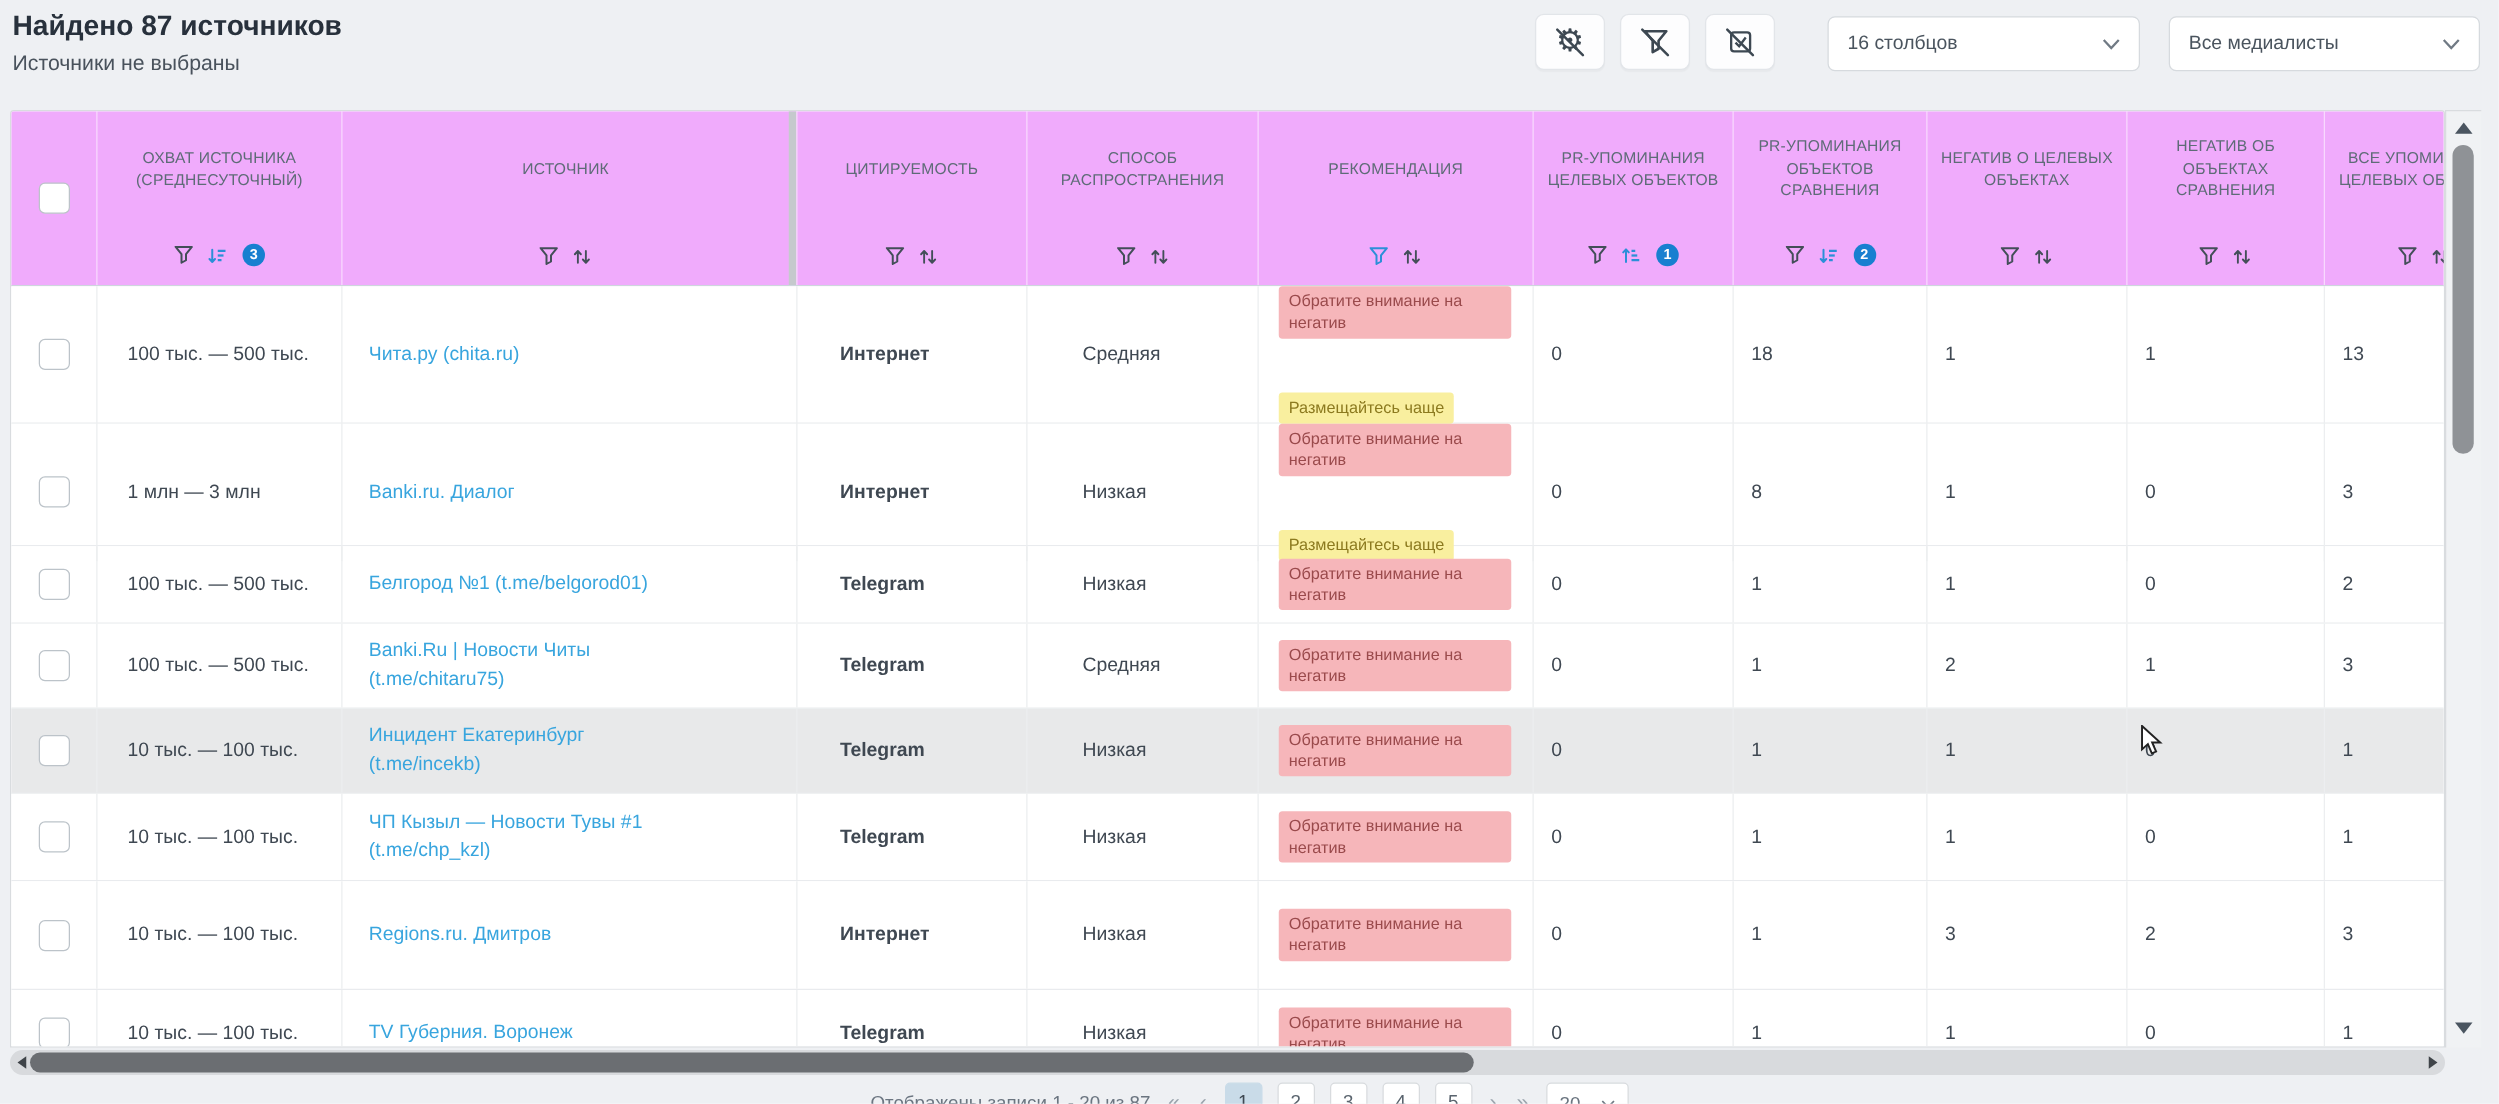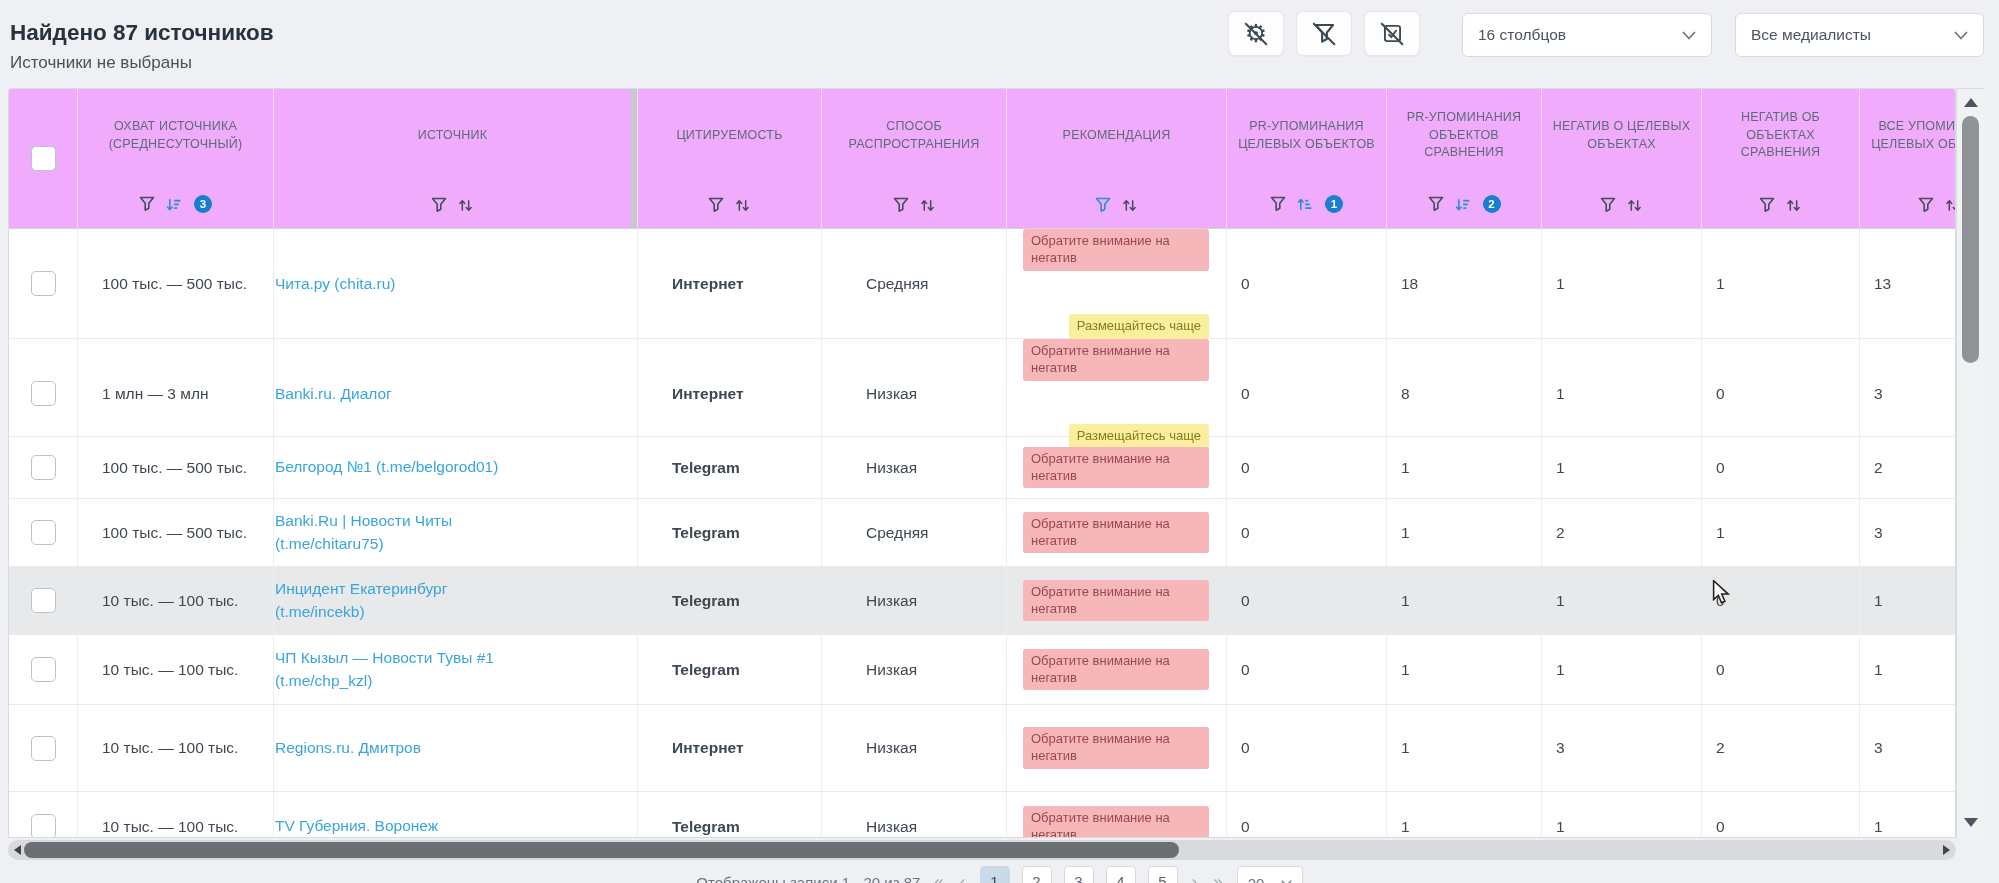--- a/index.html
+++ b/index.html
@@ -4,21 +4,21 @@
 <style>
   * { box-sizing: border-box; margin: 0; padding: 0; }
   html,body { width:1999px; height:883px; overflow:hidden; }
   body {
     position:relative;
     background:#eef0f3;
     font-family:"Liberation Sans","DejaVu Sans",sans-serif;
     color:#3f4852;
   }
   
-  .titleblock { position:absolute; left:10px; top:8px;margin-top:12px; }
+  .titleblock { position:absolute; left:10px; top:8px; }
   .page-title { font-size:22.5px; font-weight:700; color:#28313c; }
   .page-subtitle { font-size:17px; color:#49525c; margin-top:7px; }
 
   .tool-btn {
     position:absolute; top:11px; width:56px; height:45px;
     background:#fdfdfe; border:1px solid #e2e5e9; border-radius:7px;
     display:flex; align-items:center; justify-content:center;
     box-shadow:0 1px 1px rgba(0,0,0,.03); cursor:pointer;
   }
   .icon-wrap { position:relative; width:30px; height:30px; display:flex; align-items:center; justify-content:center; color:#3d4852; }
@@ -65,27 +65,27 @@
   .sepcol { background:#c5c9cd; }
 
   .row { display:grid; grid-template-columns:var(--cols); align-items:center;
          background:#fff; border-bottom:1px solid #e9ebee; }
   .row.hl { background:#e8e9ea; }
   .cell { height:100%; display:flex; align-items:center; border-left:1px solid #eceef0;
           font-size:15.5px; color:#3f4852; }
   .c-select { border-left:none; justify-content:center; }
   .checkbox { width:25px; height:25px; border:1.5px solid #bcc3c9; border-radius:5px; background:#fff; cursor:pointer; }
   .c-reach   { padding-left:24px; }
-  .c-source  { padding-left:1px; }
+  .c-source  { padding-left:21px; }
   .c-method  { padding-left:34px;font-weight:bold; }
   .c-citation{ padding-left:44px;text-align:center; }
   .c-rec     { padding-left:16px; }
   .c-num     { padding-left:14px; }
   .link { color:#38a5de; text-decoration:none; display:inline-block; max-width:255px; line-height:1.45; cursor:pointer; }
-  .rec-stack { display:flex; flex-direction:column; align-items:flex-end; gap:8px; }
+  .rec-stack { display:flex; flex-direction:column; align-items:flex-start; gap:8px; }
   .rbadge { display:inline-block; font-size:13px; line-height:1.3; padding:4px 8px; border-radius:3px; max-width:186px; }
   .rbadge.pink   { background:#f6b6ba; color:#9a4a4c; }
   .rbadge.yellow { background:#f9ef9f; color:#8c7a1f;margin-top:35px; }
 
   
   .vsb { position:absolute; left:1956px; top:88px; width:29px; height:750px;
          background:#f0f2f4; border-left:1px solid #d9dcdf; border-top:1px solid #d9dcdf; }
   .vsb .up   { position:absolute; top:9px;  left:7px; width:0; height:0;
                border-left:7px solid transparent; border-right:7px solid transparent; border-bottom:9px solid #4a5560; }
   .vsb .down { position:absolute; bottom:11px; left:7px; width:0; height:0;

